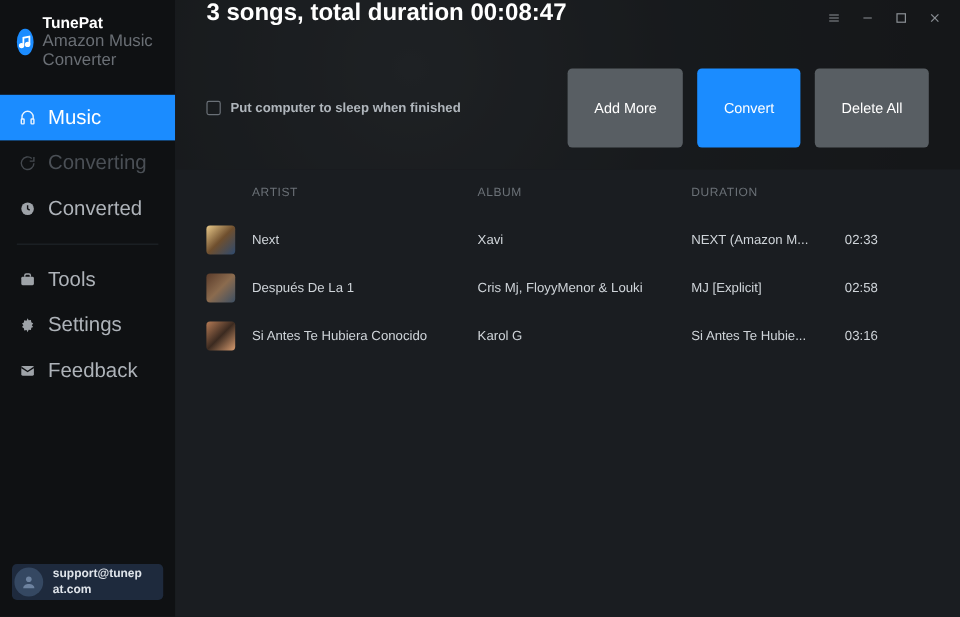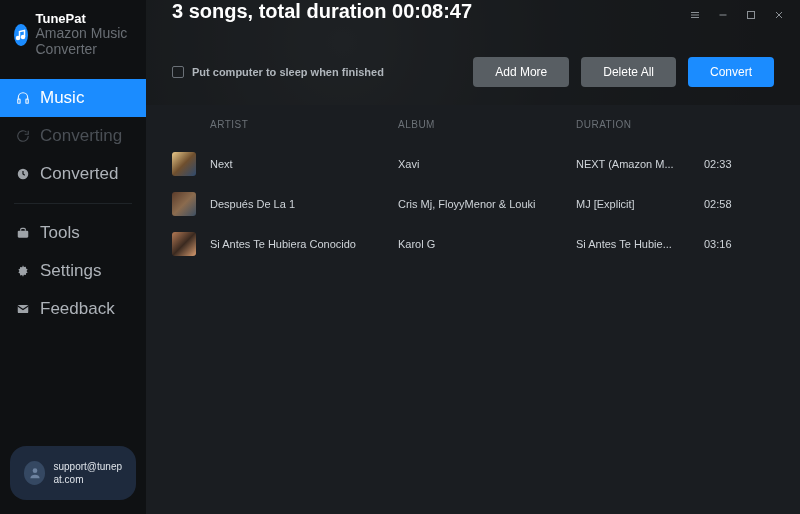--- a/index.html
+++ b/index.html
@@ -15,42 +15,42 @@
   .brand-sub { font-size: 14px; color:#6a6f75; }
 
   .nav { margin-top: 8px; }
   .nav-item { display:flex; align-items:center; gap:10px; padding: 9px 16px; font-size: 17px; color:#aeb3b9; cursor:pointer; }
   .nav-item.active { background:#1b8cff; color:#fff; }
   .nav-item.dim { color:#4a4f55; }
   .nav-icon { width:14px; height:14px; opacity:.9; }
 
   .divider { height:1px; background:#1f2428; margin:10px 14px; }
 
-  .support-card { position:absolute; bottom:14px; left:10px; right:10px; background:#1e2a3d; border-radius:16px; padding:14px; display:flex; align-items:center; gap:8px; cursor:pointer;}
+  .support-card { position:absolute; bottom:14px; left:10px; right:10px; background:#1e2a3d; border-radius:4px; padding:2px; display:flex; align-items:center; gap:8px; cursor:pointer;font-weight:bold;}
   .avatar-circ { width:24px; height:24px; border-radius:50%; background:#354862; display:flex; align-items:center; justify-content:center; }
   .support-text { font-size:10px; color:#dfe4ea; line-height:1.3; }
 
   
   .main { flex:1; height:100%; display:flex; flex-direction:column; position:relative; }
   .hero { position:relative; padding: 0 26px; }
   .hero-bg { position:absolute; inset:0; background: radial-gradient(circle at 30% 40%, #3a4148 0%, #20262c 50%, #161a1e 100%); filter: brightness(.45) contrast(.9); }
   .hero-overlay { position:absolute; inset:0; background: rgba(20,22,26,.35); }
   .hero-content { position:relative; z-index:2; }
 
   .window-controls { position:absolute; top:8px; right:14px; display:flex; gap:14px; z-index:3; }
   .wc { width:14px; height:14px; color:#8b9095; display:flex; align-items:center; justify-content:center; cursor:pointer; }
 
   .summary { font-size: 20px; font-weight:600; color:#fff; }
 
   .actions-row { display:flex; align-items:center; justify-content: space-between; margin-top: 34px; padding-bottom: 18px;}
   .left-actions { display:flex; align-items:center; gap:8px;font-weight:bold; }
   .checkbox { width:12px; height:12px; border:1px solid #6a7077; border-radius:2px; cursor:pointer; }
   .check-label { font-size:11px; color:#b0b6bc; }
   .buttons { display:flex; gap:12px; }
-  .btn { border:none; border-radius:4px; font-size:12px; font-weight:500; padding:8px 22px; color:#fff; cursor:pointer; }
+  .btn { border:none; border-radius:4px; font-size:12px; font-weight:500; padding:26px 22px; color:#fff; cursor:pointer; }
   .btn-gray { background:#585e63; }
   .btn-blue { background:#1b8cff; }
 
   .list-area { background:#1a1d21; padding: 0 26px 20px; flex:1; }
   .thead { display:grid; grid-template-columns: 30px 180px 170px 120px 70px; gap:8px; padding:14px 0; font-size:10px; letter-spacing:.5px; color:#6b7177; }
   .thead .col-title { padding-left: 32px; }
 
   .row { display:grid; grid-template-columns: 30px 180px 170px 120px 70px; gap:8px; align-items:center; padding:8px 0; font-size:11px; color:#cfd4d9; }
   .cover { width:24px; height:24px; border-radius:3px; }
   .c1 { background: linear-gradient(135deg,#e9c98a,#6f4f2e,#2e4a6f); }
@@ -171,22 +171,22 @@
     <div class="hero-overlay"></div>
     <div class="hero-content">
       <h1 class="summary">3 songs, total duration 00:08:47</h1>
       <div class="actions-row">
         <label class="left-actions">
           <span class="checkbox"></span>
           <span class="check-label">Put computer to sleep when finished</span>
         </label>
         <div class="buttons">
           <button class="btn btn-gray">Add More</button>
+          <button class="btn btn-blue">Convert</button>
           <button class="btn btn-gray">Delete All</button>
-          <button class="btn btn-blue">Convert</button>
         </div>
       </div>
     </div>
   </div>
 
   <div class="list-area">
     <div class="thead">
       <span></span>
       <span>ARTIST</span>
       <span>ALBUM</span>

